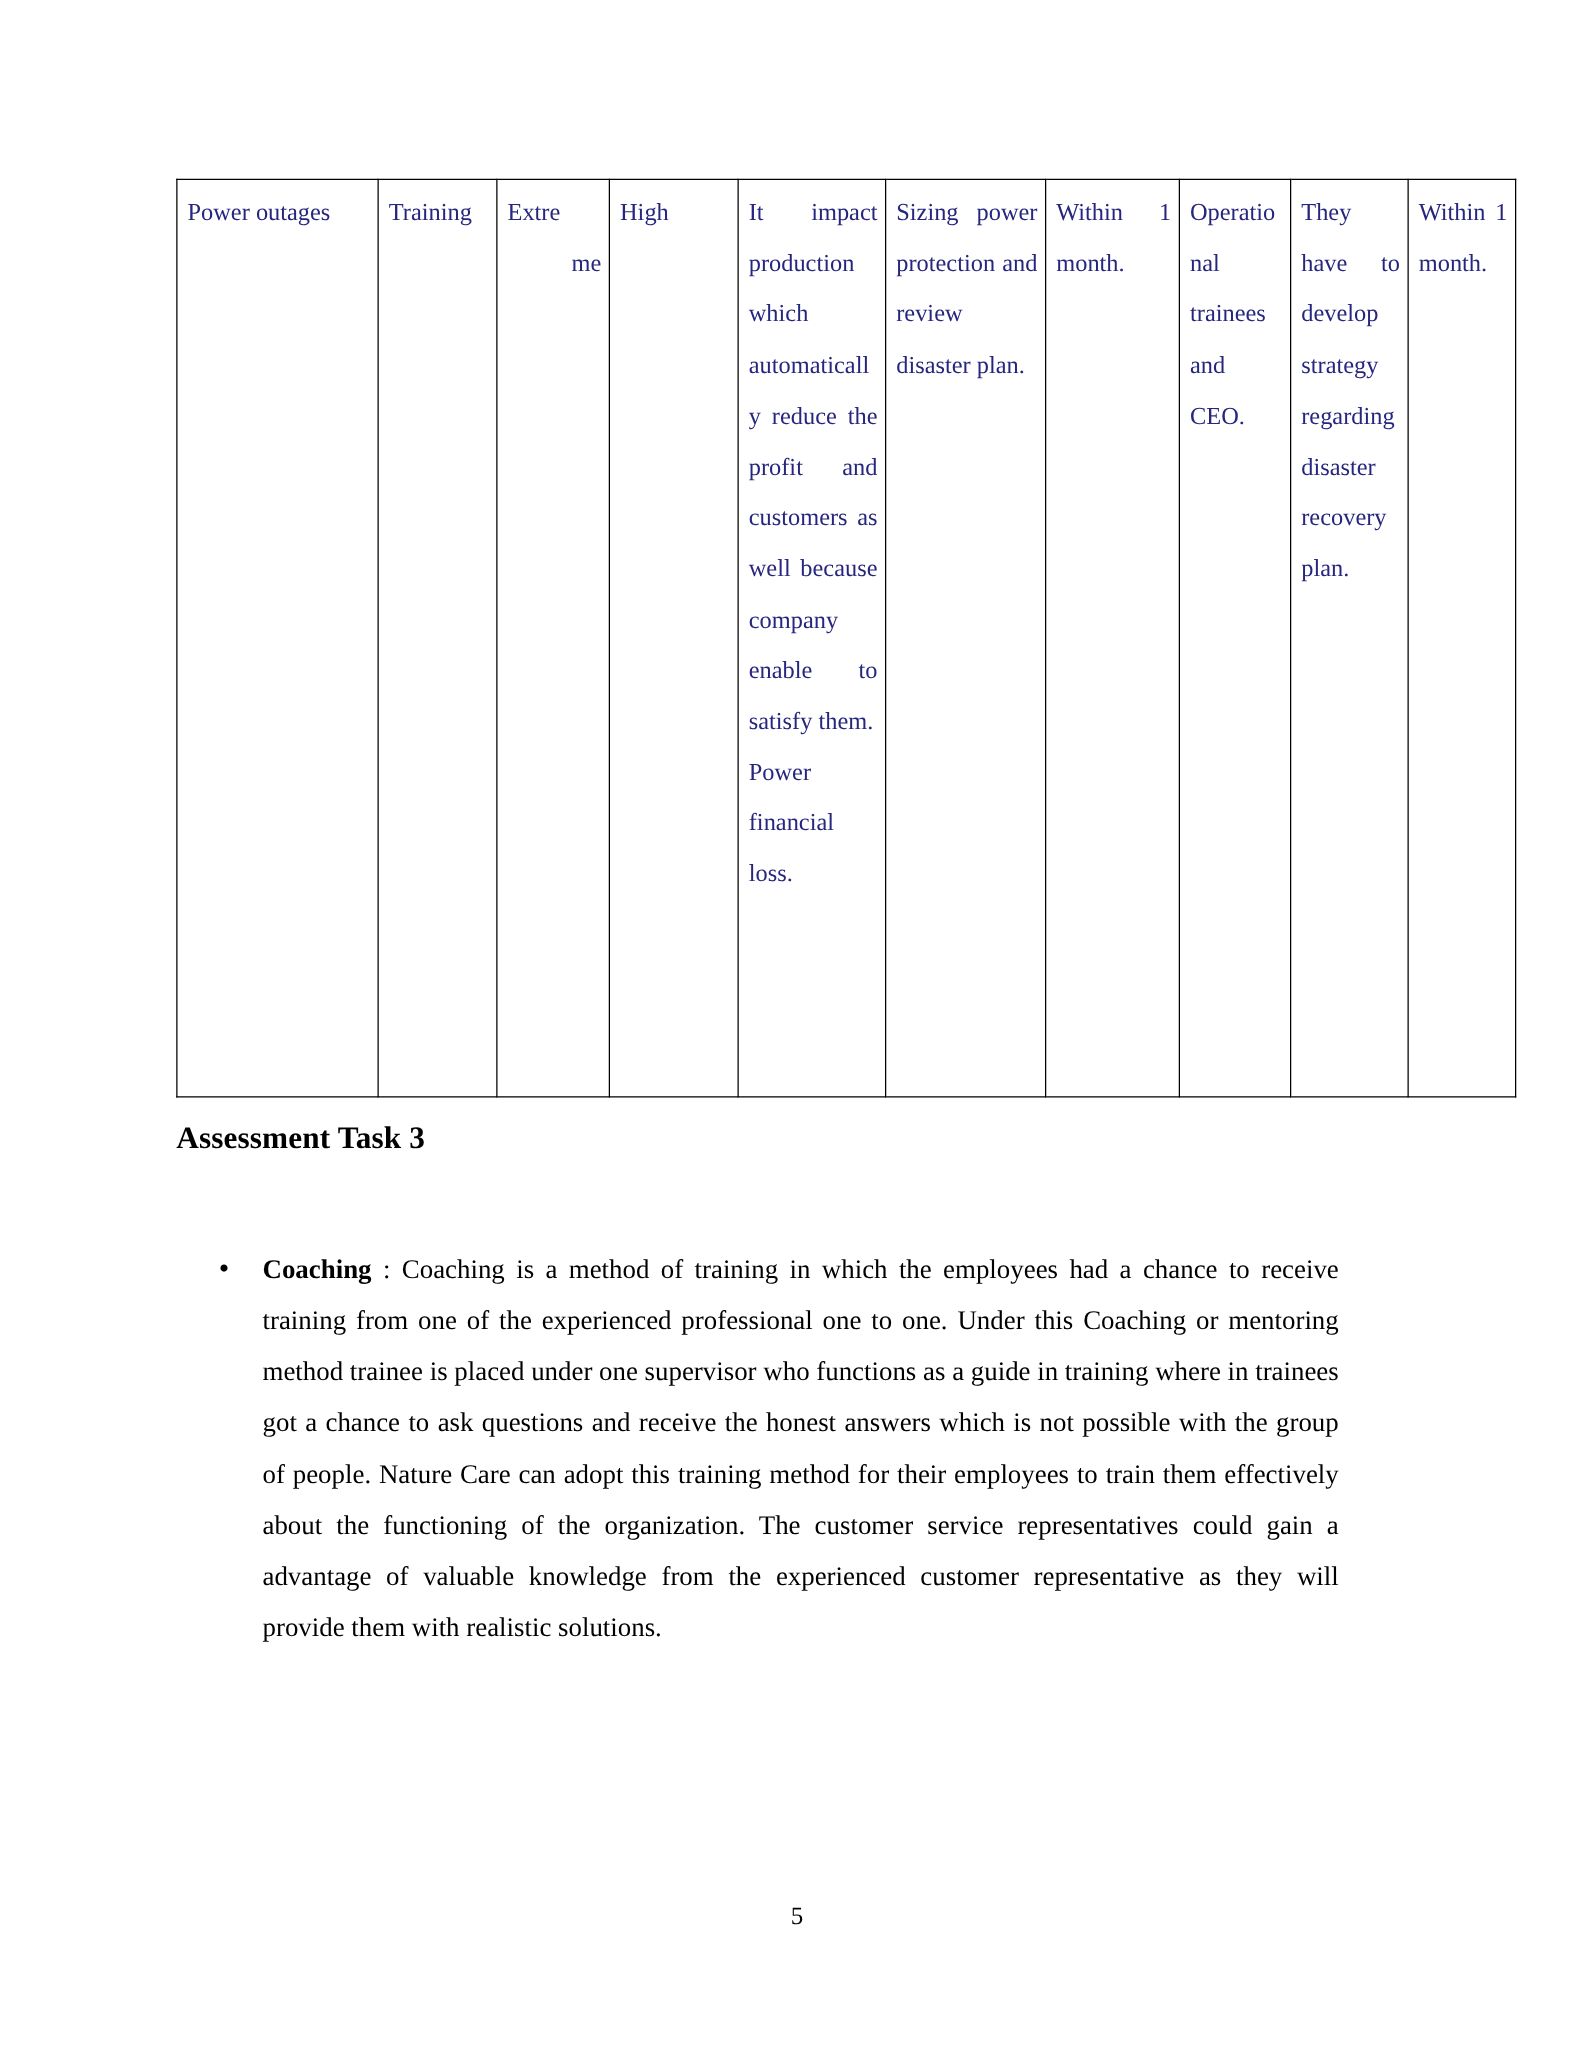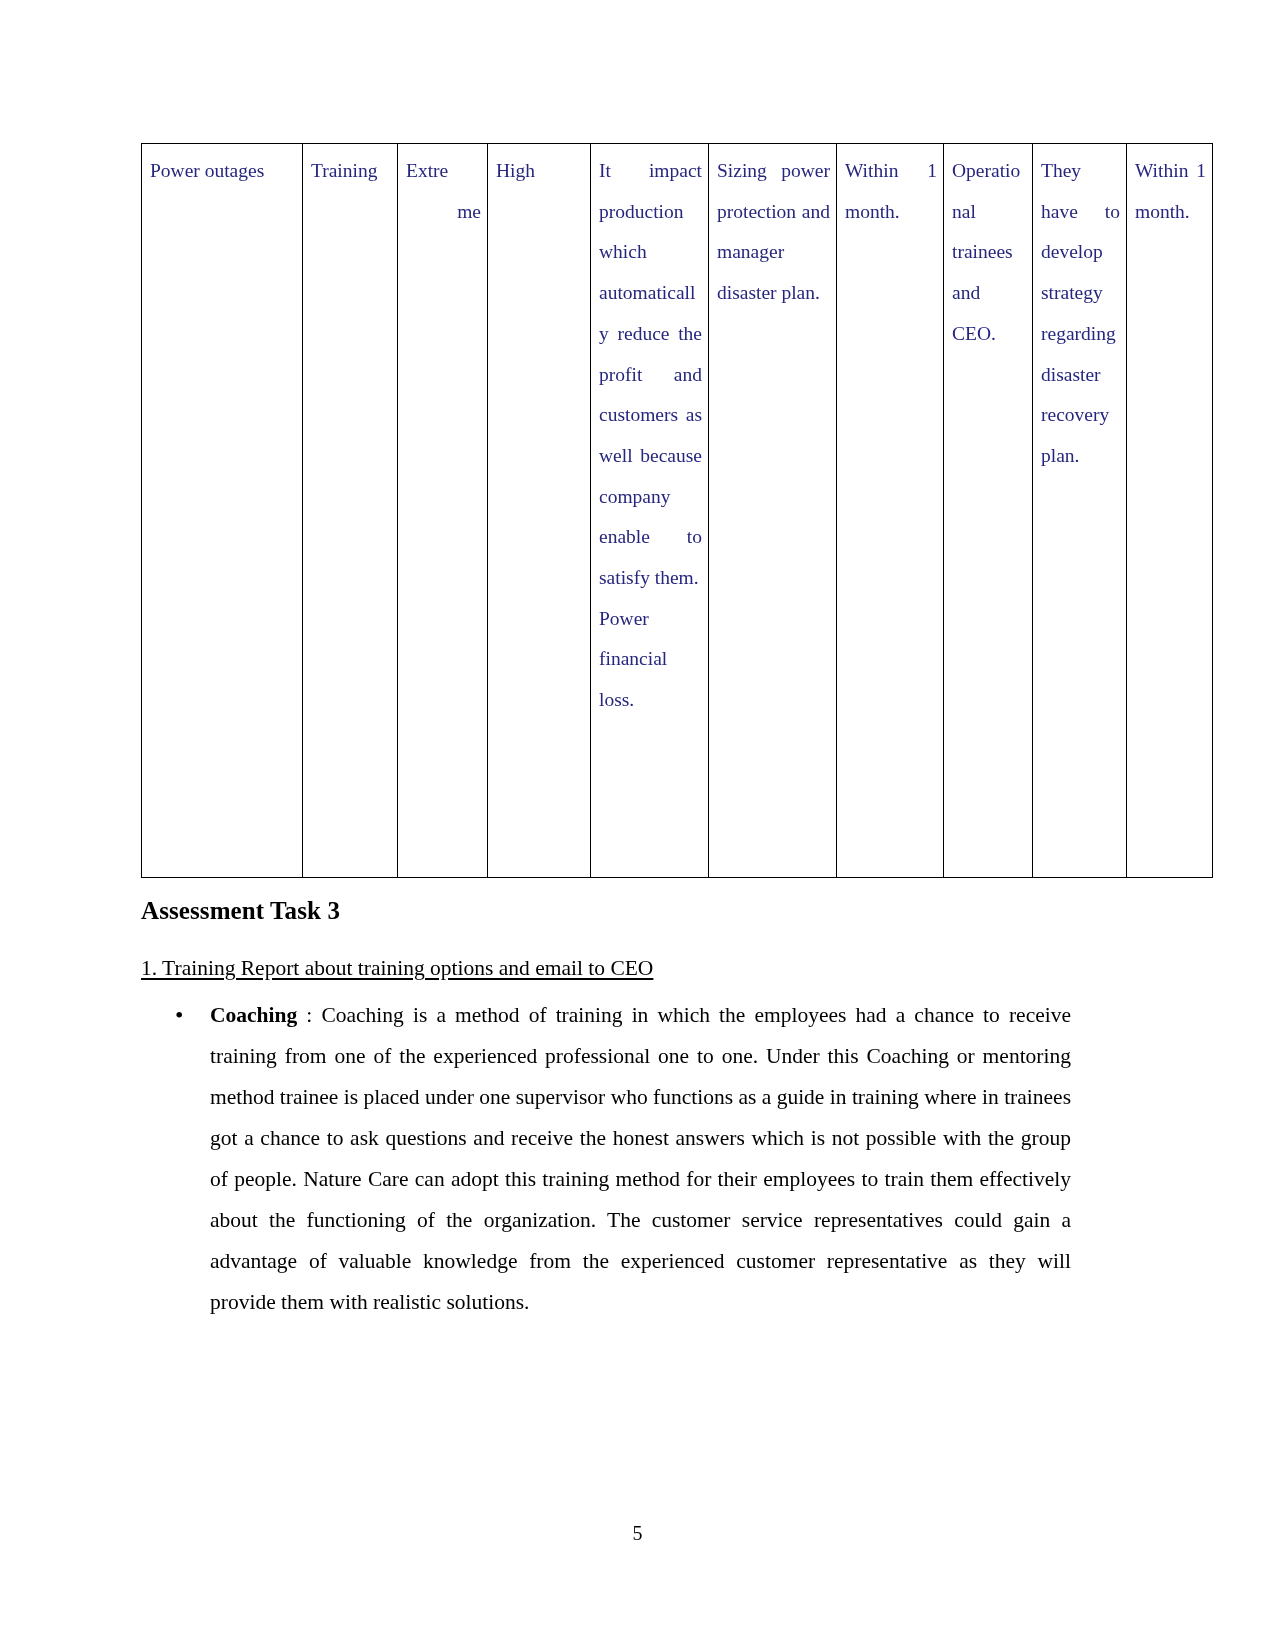--- a/index.html
+++ b/index.html
@@ -151,33 +151,32 @@
           <td class="tall">Training</td>
           <td class="tall col-extreme">
             <span class="cell-line">Extre</span>
             <span class="cell-line lastline">me</span>
           </td>
           <td class="tall">High</td>
           <td class="tall">
             <span>It impact production which automatically reduce the profit and customers as well because company enable to satisfy them.</span>
             <span class="cell-line">Power financial loss.</span>
           </td>
-          <td class="tall">Sizing power protection and manager disaster plan.</td>
+          <td class="tall">Sizing power protection and review disaster plan.</td>
           <td class="tall">Within 1 month.</td>
           <td class="tall">Operational trainees and CEO.</td>
           <td class="tall">They have to develop strategy regarding disaster recovery plan.</td>
           <td class="tall">Within 1 month.</td>
         </tr>
       </tbody>
     </table>
   </div>
 
   <div class="h-task">Assessment Task 3</div>
 
-  <div class="h-sub">1. Training Report about training options and email to CEO </div>
 
   <div class="bullet-block">
     <div class="bullet-row">
       <span class="bullet-dot">•</span>
       <div class="bullet-text">
         <b>Coaching</b><span> : </span><span>Coaching is a method of training in which the employees had a chance to receive training from one of the experienced professional one to one. Under this Coaching or mentoring method trainee is placed under one supervisor who functions as a guide in training where in trainees got a chance to ask questions and receive the honest answers which is not possible with the group of people. Nature Care can adopt this training method for their employees to train them effectively about the functioning of the organization. The customer service representatives could gain a advantage of valuable knowledge from the experienced customer representative as they will provide them with realistic solutions.</span>
       </div>
     </div>
   </div>
 

